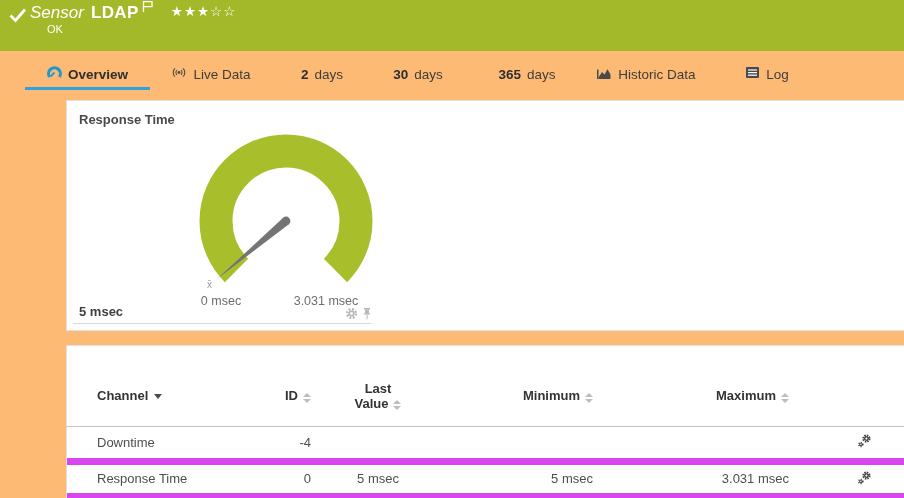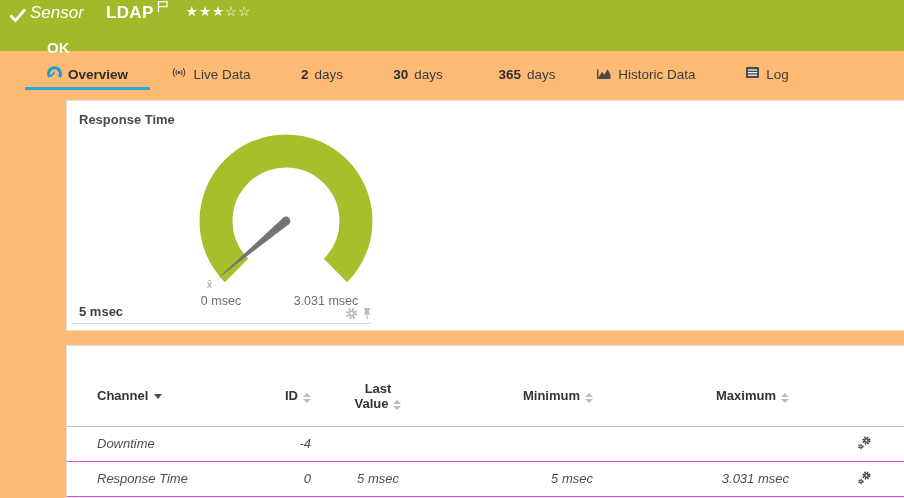--- a/index.html
+++ b/index.html
@@ -5,24 +5,24 @@
   * { margin:0; padding:0; box-sizing:border-box; }
   html,body { background:#f1f1f1; }
   body { font-family:"Liberation Sans","DejaVu Sans",sans-serif; }
   #app { position:relative; width:904px; height:498px; overflow:hidden; background:#fdba74; }
 
   
   .topbar { position:absolute; left:0; top:0; width:904px; height:51px; background:#a4b929; color:#fff; }
   .tb-check { position:absolute; left:9px; top:8px; }
   .tb-title { position:absolute; left:30px; top:3px; display:flex; align-items:baseline; font-size:17px; }
   .tb-type { font-style:italic; font-weight:400; }
-  .tb-name { font-weight:700; margin-left:22px; letter-spacing:.4px; }
+  .tb-name { font-weight:700; margin-left:7px; letter-spacing:.4px; }
   .tb-flag { margin-left:3px; position:relative; top:-5px; }
   .tb-stars { margin-left:17px; font-size:13.5px; letter-spacing:1px; position:relative; top:-2px; }
-  .tb-ok { position:absolute; left:47px; top:39px; font-size:15px; font-weight:700; }
+  .tb-ok { position:absolute; left:47px; top:23px; font-size:11px; font-weight:400; }
 
   
   .tabbar { position:absolute; left:0; top:51px; width:904px; height:49px; }
   .tab { position:absolute; top:10px; height:29px; display:flex; align-items:center; justify-content:center;
          gap:6px; font-size:13.5px; color:#3d3d3d; cursor:pointer; border-bottom:3px solid transparent; }
   .tab .num { font-weight:700; color:#2e2e2e; }
   .tab.active { border-bottom-color:#2ea3dc; font-weight:600; color:#2f2f2f; }
   .t-overview { left:25px;  width:125px; }
   .t-live     { left:163px; width:96px; }
   .t-2d       { left:294px; width:56px; }
@@ -41,21 +41,21 @@
   .gauge-wrap { position:absolute; left:124px; top:28px; width:190px; height:188px; }
   .g-min  { position:absolute; left:114px; top:193px; width:80px;  text-align:center; font-size:12.5px; color:#6e6e6e; }
   .g-max  { position:absolute; left:189px; top:193px; width:140px; text-align:center; font-size:12.5px; color:#6e6e6e; }
   .g-current { position:absolute; left:12px; top:203px; font-size:13px; font-weight:700; color:#3f3f3f; }
   .g-cellline { position:absolute; left:6px; top:222px; width:298px; border-top:1px solid #dadada; }
   .g-icons { position:absolute; left:278px; top:205px; display:flex; gap:3px; align-items:center; }
 
   
   #chTable { position:absolute; left:0; top:20px; width:874px; border-collapse:collapse; font-size:13px; color:#4e4e4e; }
   #chTable th { font-weight:700; color:#333; vertical-align:middle; height:60px; border-bottom:1px solid #c4c4c4; }
-  #chTable td { height:35px; border-bottom:1px solid #d946ef;font-style:italic; }
+  #chTable td { height:35px; border-bottom:7px solid #d946ef; }
   .c1 { text-align:left;  padding-left:30px; }
   .c2 { text-align:right; padding-right:12px; }
   .c3 { text-align:center; }
   .c4 { text-align:right; padding-right:10px; }
   .c5 { text-align:right; padding-right:10px; }
   .c6 { text-align:left;  padding-left:58px; }
   .th2 { display:inline-flex; flex-direction:column; line-height:15px; align-items:center; }
   .caret-down { display:inline-block; width:0; height:0; margin-left:6px;
                 border:4px solid transparent; border-top:5px solid #4a4a4a; transform:translateY(3px); }
   .sort { display:inline-flex; flex-direction:column; gap:2px; margin-left:5px; vertical-align:middle; transform:translateY(1px); }

